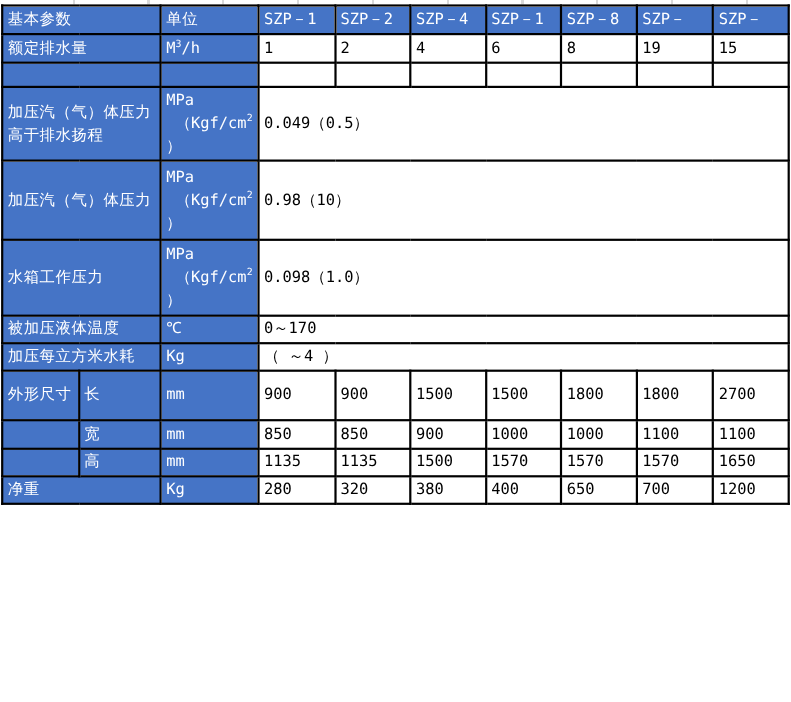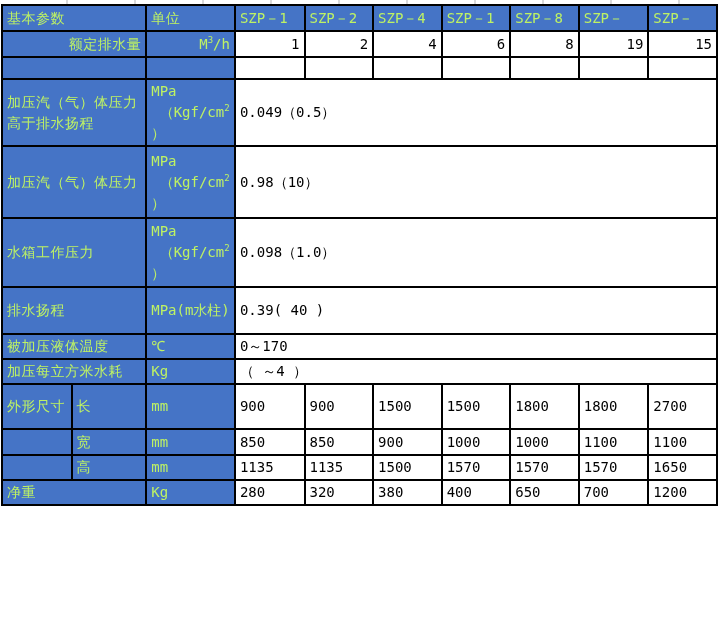--- a/index.html
+++ b/index.html
@@ -33,35 +33,35 @@
     border: 2px solid #000000;
     padding: 1px 4px;
     vertical-align: middle;
     font-size: 14px;
     line-height: 21px;
     overflow: hidden;
     word-break: break-all;
   }
   td.blue {
     background: #4574c6;
-    color: #bef264;
+    color: #ffffff;
   }
   td.white {
     background: #ffffff;
   }
   .cn { font-size: 14.5px; letter-spacing: 0.5px; }
   .unit-cell { font-size: 13.5px; line-height: 19px; }
   sup {
     font-size: 9px;
     vertical-align: super;
     line-height: 0;
   }
   
   tr.r-header td { height: 22px; }
-  tr.r-flow td { height: 22px; text-align: right; }
+  tr.r-flow td { height: 22px; }
   tr.r-empty td { height: 18px; }
   tr.r-p1 td { height: 67px; }
   tr.r-p2 td { height: 62px; }
   tr.r-p3 td { height: 68px; }
   tr.r-p4 td { height: 65px; }
   tr.r-p5 td { height: 64px; }
   tr.r-head td { height: 43px; }
   tr.r-temp td { height: 20px; }
   tr.r-cons td { height: 18px; }
   tr.r-dim1 td { height: 41px; }
@@ -151,25 +151,20 @@
       <td class="blue cn" colspan="2">水箱工作压力</td>
       <td class="blue unit-cell">
         <div><span>MPa</span></div>
         <div>&nbsp;<span>（Kgf/cm</span><sup>2</sup></div>
         <div><span>）</span></div>
       </td>
       <td class="white" colspan="7">0.098（1.0）</td>
     </tr>
 
 
-    <tr class="r-head">
-      <td class="blue cn" colspan="2">排水扬程</td>
-      <td class="blue unit-cell">MPa(m水柱)</td>
-      <td class="white" colspan="7">0.39( 40 )</td>
-    </tr>
 
     <tr class="r-temp">
       <td class="blue cn" colspan="2">被加压液体温度</td>
       <td class="blue unit-cell">℃</td>
       <td class="white" colspan="7">0～170</td>
     </tr>
 
     <tr class="r-cons">
       <td class="blue cn" colspan="2">加压每立方米水耗</td>
       <td class="blue unit-cell">Kg</td>

